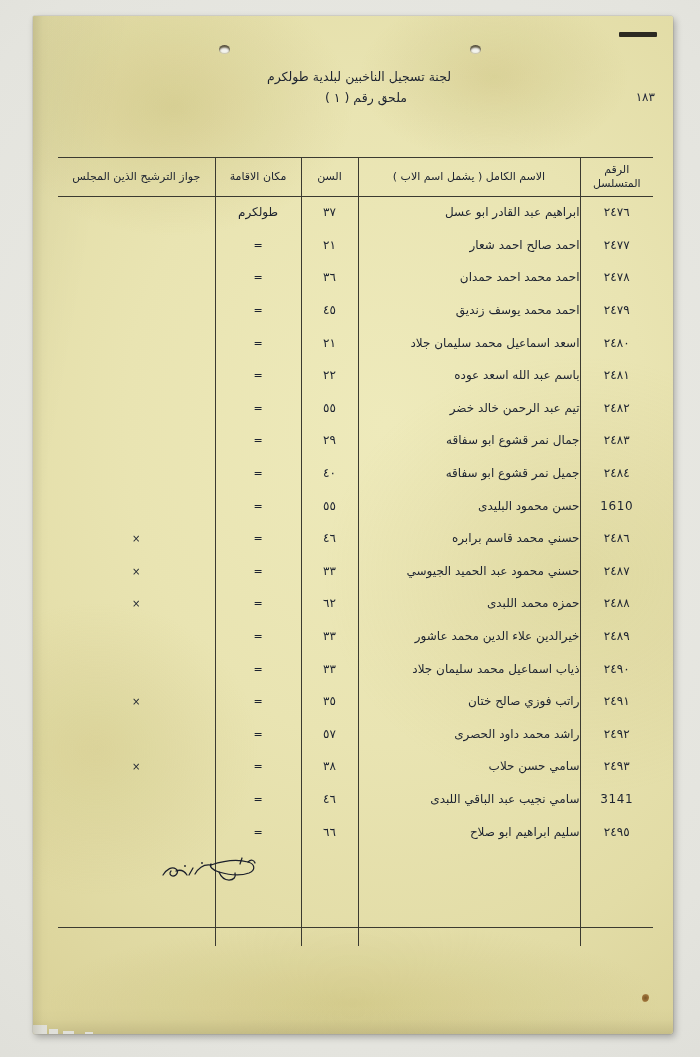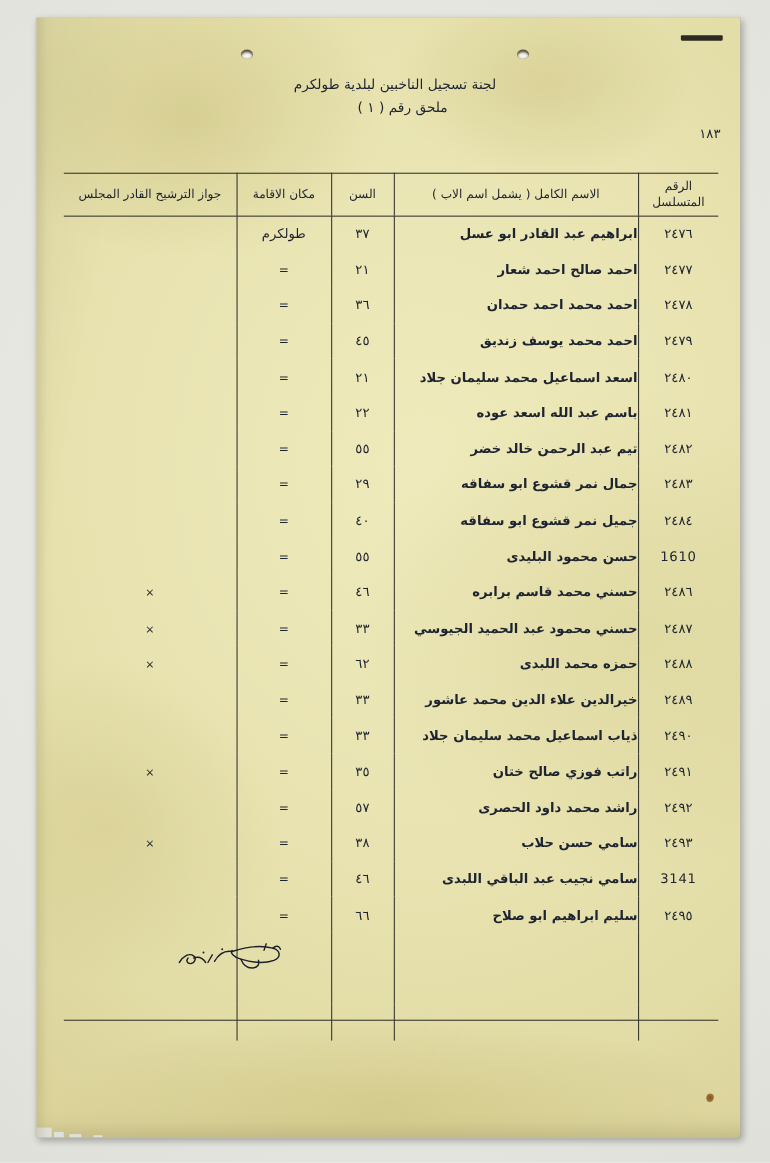--- a/index.html
+++ b/index.html
@@ -128,21 +128,20 @@
   }
   .hdr-line { line-height: 1.5; }
   #committee-title { font-size: 12.5px; letter-spacing: 0.3px; margin-left: 12px; }
   #annex-line      { font-size: 12.5px; letter-spacing: 0.3px; margin-top: 2px; padding-left: 26px; }
   #page-number {
     position: absolute;
     right: 18px;
     top: 74px;
     font-size: 12px;
     color: #232838;
-    margin-top: 24px;
   }
   #list-desc {
     position: absolute;
     left: 14px; right: 14px;
     top: 104px;
     text-align: center;
     font-size: 12.8px;
     line-height: 1.42;
     color: #1d2330;
     direction: rtl;
@@ -198,21 +197,21 @@
   
   #reg-table tbody td {
     height: 32.6px;
     font-size: 12px;
     color: #1d2330;
     border-left: 1.3px solid #3b3a30;
   }
   #reg-table tbody td:last-child { border-left: none; }
 
   td.c-serial { text-align: center; font-size: 11.5px; letter-spacing: 0.6px; }
-  td.c-name   { text-align: right;  padding-right: 9px; font-size: 12.4px; font-weight: bold; }
+  td.c-name   { text-align: right;  padding-right: 9px; font-size: 12.4px; }
   td.c-age    { text-align: center; font-size: 11.5px; letter-spacing: 0.5px; }
   td.c-place  { text-align: center; font-size: 11.5px; }
   td.c-cand   { text-align: center; font-size: 11px; }
   .ditto { letter-spacing: 0; font-size: 11px; }
   .xmark { font-size: 10px; color: #1d2330; }
 
   
   #reg-table tbody tr.filler td { height: 32.6px; }
 
   
@@ -291,21 +290,21 @@
         <th class="doc-text">
           <div>الاسم الكامل ( يشمل اسم الاب )</div>
         </th>
         <th class="doc-text">
           <div>السن</div>
         </th>
         <th class="doc-text">
           <div>مكان الاقامة</div>
         </th>
         <th class="doc-text">
-          <div>جواز الترشيح القادر المجلس</div>
+          <div>جواز الترشيح الذين المجلس</div>
         </th>
       </tr>
     </thead>
     <tbody id="table-body">
         <tr>
           <td class="doc-text c-serial">٢٤٧٦</td>
           <td class="doc-text c-name">ابراهيم عبد القادر ابو عسل</td>
           <td class="doc-text c-age">٣٧</td>
           <td class="doc-text c-place">طولكرم</td>
           <td class="doc-text c-cand"></td>

